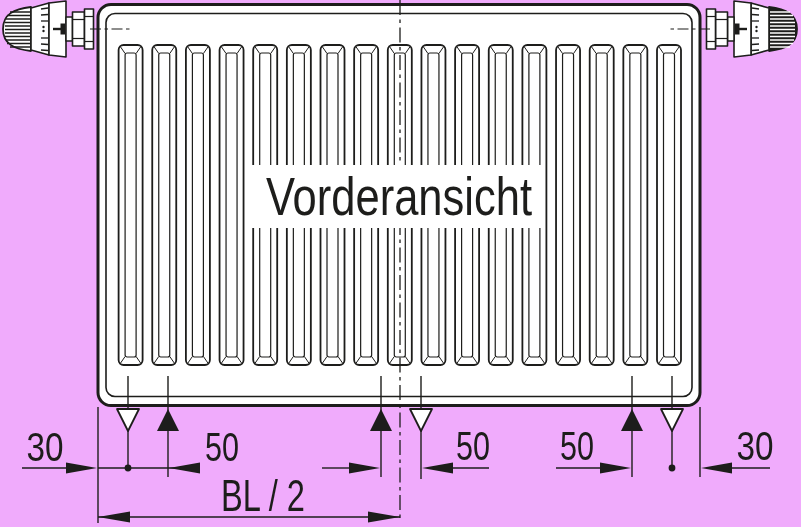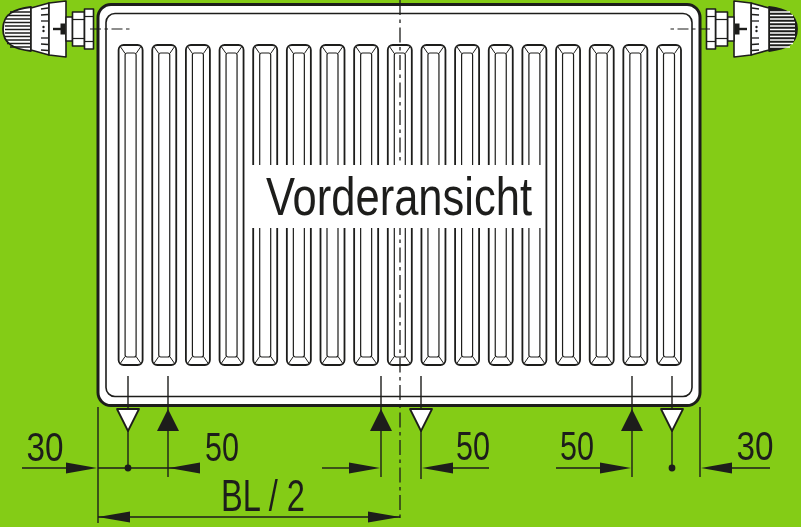--- a/index.html
+++ b/index.html
@@ -1,16 +1,16 @@
 <!DOCTYPE html>
 <html><head>
 <meta charset="utf-8">
 <style>
   html,body{margin:0;padding:0;background:#ffffff;}
-  #stage{position:relative;width:801px;height:527px;background:#84cc16;overflow:hidden;
+  #stage{position:relative;width:801px;height:527px;background:#f0abfc;overflow:hidden;
          font-family:"Liberation Sans", sans-serif;}
   svg{display:block}
   text{font-family:"Liberation Sans", sans-serif; fill:#1d1d1b;}
   .dimtxt{font-size:41px;}
   .bltxt{font-size:44px;}
   .titletxt{font-size:54px;}
 </style>
 </head>
 <body>
 

